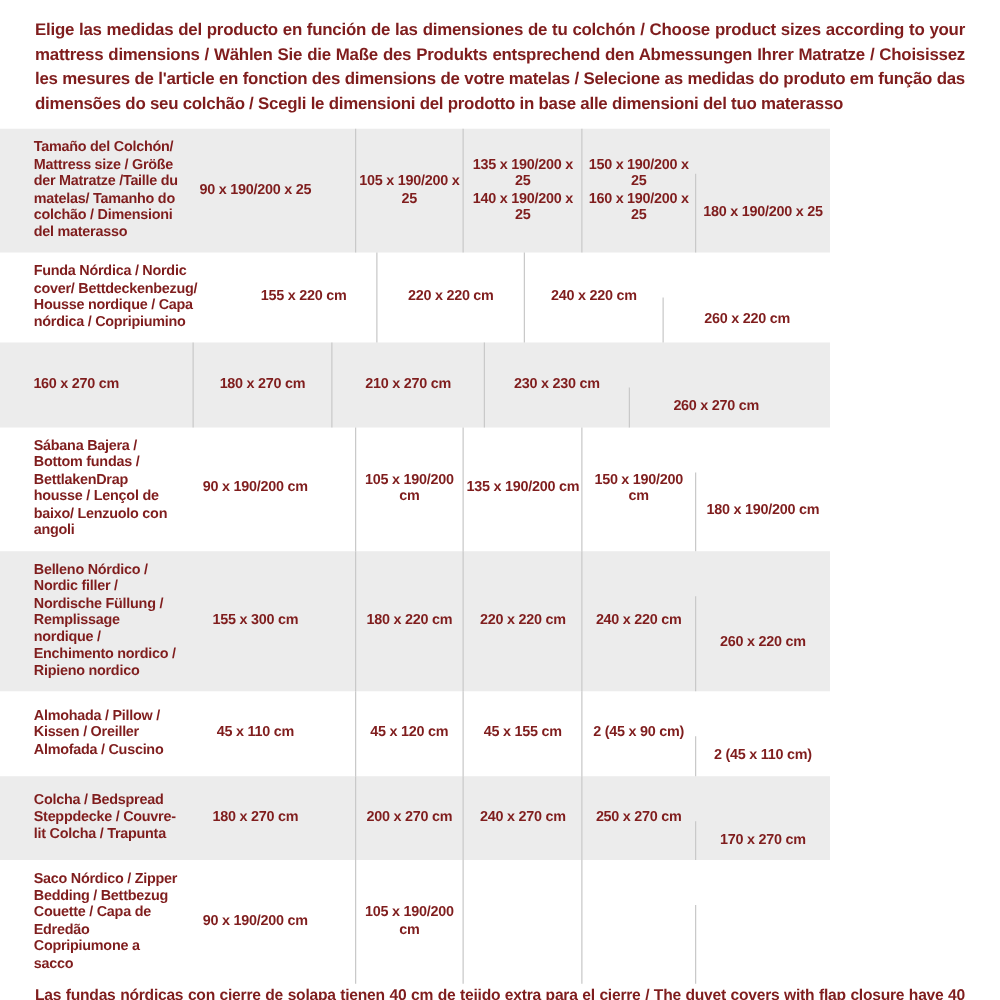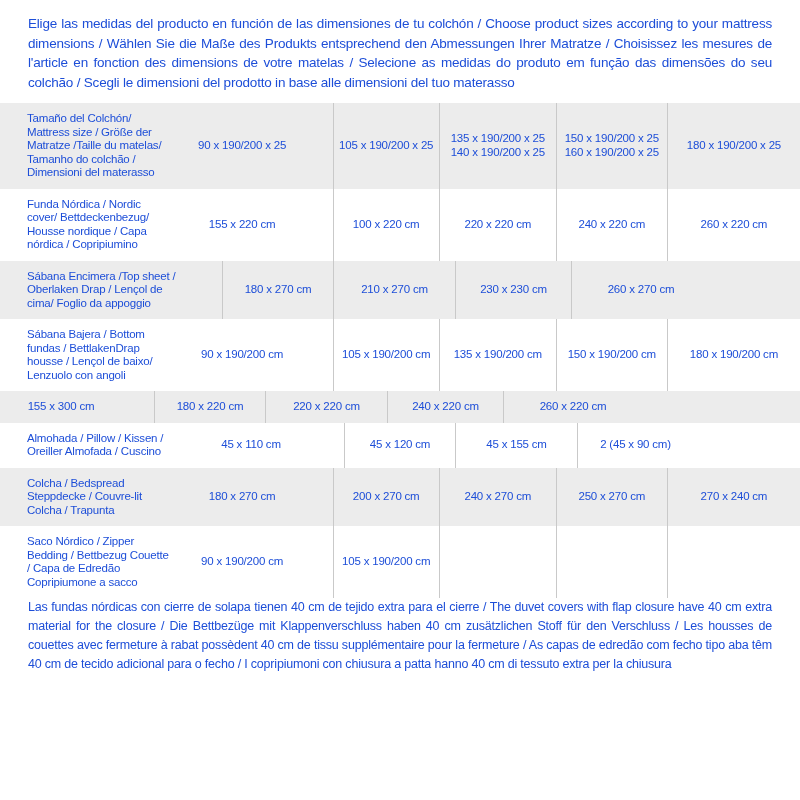--- a/index.html
+++ b/index.html
@@ -3,35 +3,35 @@
 <meta charset="utf-8">
 <style>
   html, body { margin: 0; padding: 0; background: #ffffff; }
   .page {
     position: relative;
     width: 800px;
     height: 800px;
     overflow: hidden;
     background: #ffffff;
     font-family: "Liberation Sans", sans-serif;
-    font-weight: normal;
-    color: #1d4ed8;
+    font-weight: bold;
+    color: #7f1d1d;
   }
   .intro {
     margin: 14px 28px 0 28px;
     font-size: 13.5px;
     line-height: 19.5px;
     text-align: justify;
     letter-spacing: -0.2px;
   }
   .size-table {
     margin-top: 11px;
     width: 800px;
   }
-  .row { display: flex; width: 800px; }
+  .row { display: flex; width: 664px; }
   .row.gray { background: #ececec; }
   .cell {
     display: flex;
     align-items: center;
     box-sizing: border-box;
     font-size: 11.5px;
     line-height: 13.5px;
     letter-spacing: -0.2px;
     padding-top: 9px;
     padding-bottom: 9px;
@@ -43,21 +43,21 @@
   }
   .val {
     justify-content: center;
     text-align: center;
     white-space: pre-line;
   }
   .v1 { width: 122px; }
   .v2 { width: 111px; margin-left: 32px; }
   .v3 { width: 122px; }
   .v4 { width: 116px; }
-  .v5 { width: 139px; }
+  .v5 { width: 139px; margin-top: 36px; }
   .v2, .v3, .v4, .v5 { border-left: 1px solid #c9c9c9; }
   .footnote {
     margin: 0 28px 0 28px;
     font-size: 12.5px;
     line-height: 19px;
     text-align: justify;
     letter-spacing: -0.2px;
   }
 </style>
 </head>
@@ -76,66 +76,67 @@
       <div class="cell val v3">135 x 190/200 x 25
 140 x 190/200 x 25</div>
       <div class="cell val v4">150 x 190/200 x 25
 160 x 190/200 x 25</div>
       <div class="cell val v5">180 x 190/200 x 25</div>
     </div>
 
     <div class="row">
       <div class="cell label">Funda Nórdica /  Nordic cover/ Bettdeckenbezug/ Housse nordique  / Capa nórdica / Copripiumino</div>
       <div class="cell val v1">155 x 220 cm</div>
-      <div class="cell val v2">100 x 220 cm</div>
       <div class="cell val v3">220 x 220 cm</div>
       <div class="cell val v4">240 x 220 cm</div>
       <div class="cell val v5">260 x 220 cm</div>
     </div>
 
     <div class="row gray">
-      <div class="cell label">Sábana Encimera /Top sheet / Oberlaken Drap / Lençol de cima/ Foglio da appoggio</div>
+      <div class="cell val v1">160 x 270 cm</div>
       <div class="cell val v2">180 x 270 cm</div>
       <div class="cell val v3">210 x 270 cm</div>
       <div class="cell val v4">230 x 230 cm</div>
       <div class="cell val v5">260 x 270 cm</div>
     </div>
 
     <div class="row">
       <div class="cell label">Sábana Bajera / Bottom fundas / BettlakenDrap housse / Lençol de baixo/ Lenzuolo con angoli</div>
       <div class="cell val v1">90 x 190/200 cm</div>
       <div class="cell val v2">105 x 190/200 cm</div>
       <div class="cell val v3">135 x 190/200 cm</div>
       <div class="cell val v4">150 x 190/200 cm</div>
       <div class="cell val v5">180 x 190/200 cm</div>
     </div>
 
     <div class="row gray">
+      <div class="cell label">Belleno Nórdico / Nordic filler / Nordische Füllung / Remplissage nordique / Enchimento nordico / Ripieno nordico</div>
       <div class="cell val v1">155 x 300 cm</div>
       <div class="cell val v2">180 x 220 cm</div>
       <div class="cell val v3">220 x 220 cm</div>
       <div class="cell val v4">240 x 220 cm</div>
       <div class="cell val v5">260 x 220 cm</div>
     </div>
 
     <div class="row">
       <div class="cell label">Almohada  / Pillow / Kissen / Oreiller Almofada / Cuscino</div>
       <div class="cell val v1">45 x 110 cm</div>
       <div class="cell val v2">45 x 120 cm</div>
       <div class="cell val v3">45 x 155 cm</div>
       <div class="cell val v4">2 (45 x 90 cm)</div>
+      <div class="cell val v5">2 (45 x 110 cm)</div>
     </div>
 
     <div class="row gray">
       <div class="cell label">Colcha / Bedspread Steppdecke / Couvre-lit Colcha / Trapunta</div>
       <div class="cell val v1">180 x 270 cm</div>
       <div class="cell val v2">200 x 270 cm</div>
       <div class="cell val v3">240 x 270 cm</div>
       <div class="cell val v4">250 x 270 cm</div>
-      <div class="cell val v5">270 x 240 cm</div>
+      <div class="cell val v5">170 x 270 cm</div>
     </div>
 
     <div class="row">
       <div class="cell label">Saco Nórdico / Zipper Bedding / Bettbezug Couette  / Capa de Edredão Copripiumone a sacco</div>
       <div class="cell val v1">90 x 190/200 cm</div>
       <div class="cell val v2">105 x 190/200 cm</div>
       <div class="cell val v3"></div>
       <div class="cell val v4"></div>
       <div class="cell val v5"></div>
     </div>

